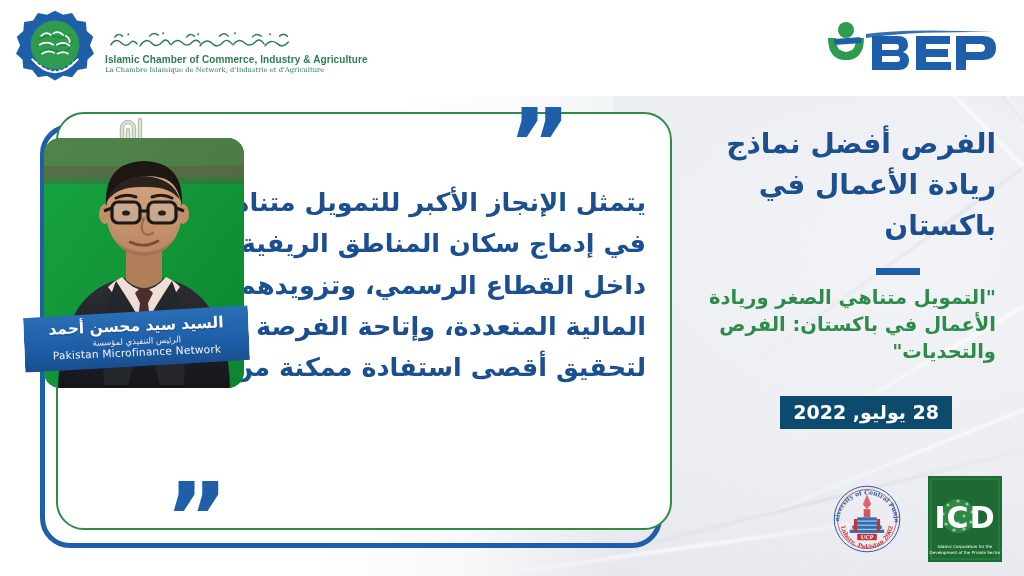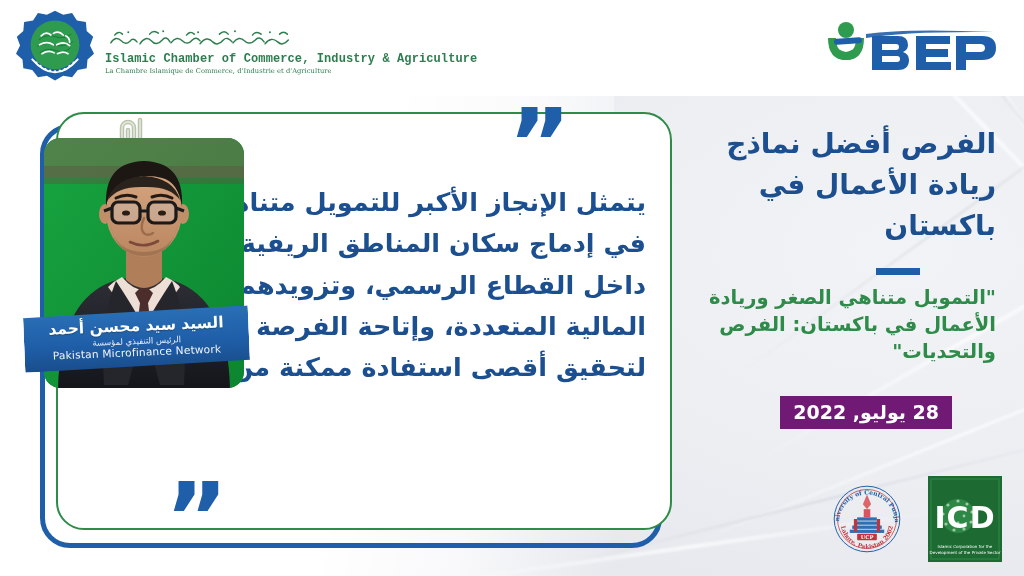--- a/index.html
+++ b/index.html
@@ -65,22 +65,22 @@
     align-items: center;
     gap: 9px;
   }
   .icc-emblem { width: 82px; height: 78px; flex: 0 0 auto; }
   .icc-text { display: flex; flex-direction: column; gap: 1px; padding-top: 4px;}
   .icc-arabic {
     height: 26px;
     width: 194px;
   }
   .icc-en {
-    font-family: Liberation Mono, monospace;
-    font-size: 12px;
+    font-family: Liberation Sans, sans-serif;
+    font-size: 10px;
     font-weight: 700;
     color: #2e7d4f;
     letter-spacing: 0.1px;
     white-space: nowrap;
   }
   .icc-fr {
     font-family: "DejaVu Serif", "Liberation Serif", serif;
     font-size: 6.7px;
     font-weight: 400;
     color: #2e7d4f;
@@ -239,21 +239,21 @@
     text-align: right;
     direction: rtl;
     color: #2e8b49;
     font-size: 19.5px;
     font-weight: 700;
     line-height: 1.38;
   }
   .r-date {
     position: absolute;
     right: 72px; top: 396px;
-    background: #701a75;
+    background: #0c4a6e;
     color: #ffffff;
     font-size: 19px;
     font-weight: 700;
     padding: 5px 13px 6px 13px;
     direction: rtl;
     letter-spacing: 0.5px;
     white-space: nowrap;
   }
 
   .footer-logos {
@@ -339,21 +339,21 @@
         </g>
         <g fill="#2e7d4f">
           <circle cx="24" cy="7" r="1"></circle>
             <circle cx="60" cy="6" r="1"></circle>
           <circle cx="96" cy="7" r="1"></circle>
             <circle cx="134" cy="6" r="1"></circle>
           <circle cx="170" cy="7" r="1"></circle>
         </g>
       </svg>
       <div class="icc-en">Islamic Chamber of Commerce, Industry &amp; Agriculture</div>
-      <div class="icc-fr">La Chambre Islamique de Commerce, d'Industrie et d'Agriculture</div>
+      <div class="icc-fr">La Chambre Islamique de Network, d'Industrie et d'Agriculture</div>
     </div>
   </div>
 
   <svg class="bep-logo" viewBox="0 0 180 58">
     <g>
       <circle cx="26" cy="12" r="8" fill="#2e9b4e"></circle>
       <path d="M8 20 q0 22 18 22 q4 0 8 -2 l-2 -8 q-4 2 -6 2 q-10 0 -10 -14 Z" fill="#2e9b4e"></path>
       <path d="M44 20 q0 22 -18 22 q-4 0 -8 -2 l2 -8 q4 2 6 2 q10 0 10 -14 Z" fill="#2e9b4e"></path>
       <rect x="14" y="20" width="28" height="6" rx="3" fill="#1f5fa9" transform="rotate(-4 28 23)"></rect>
       <g fill="#1f5fa9">

